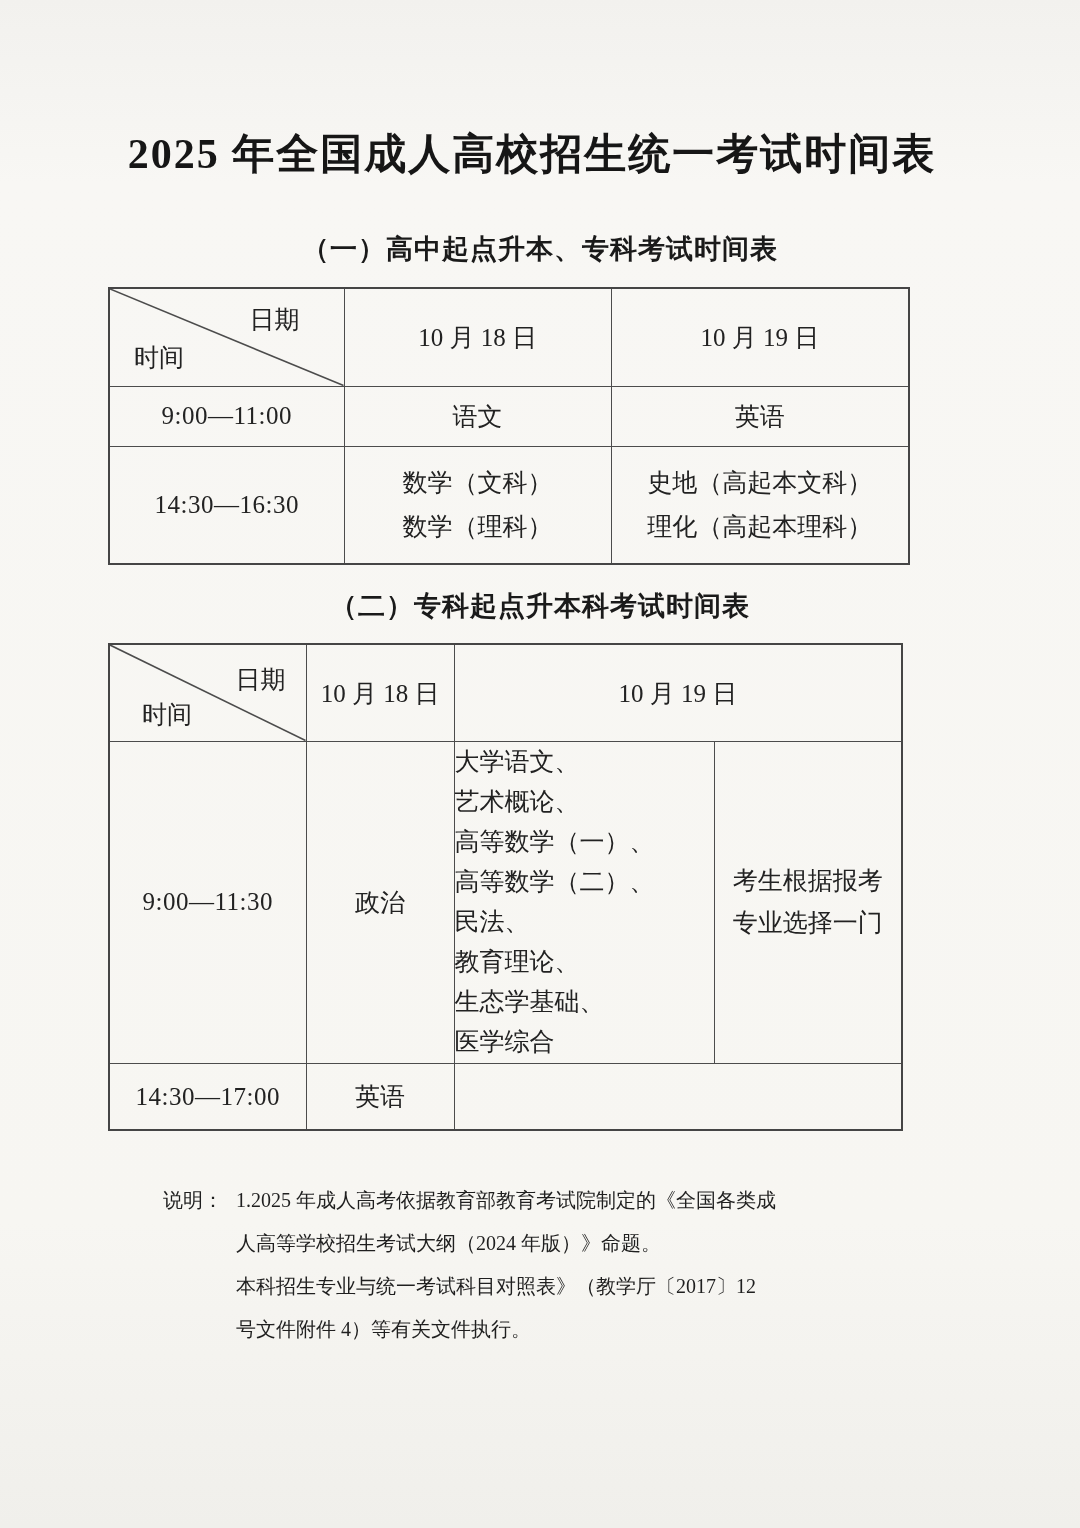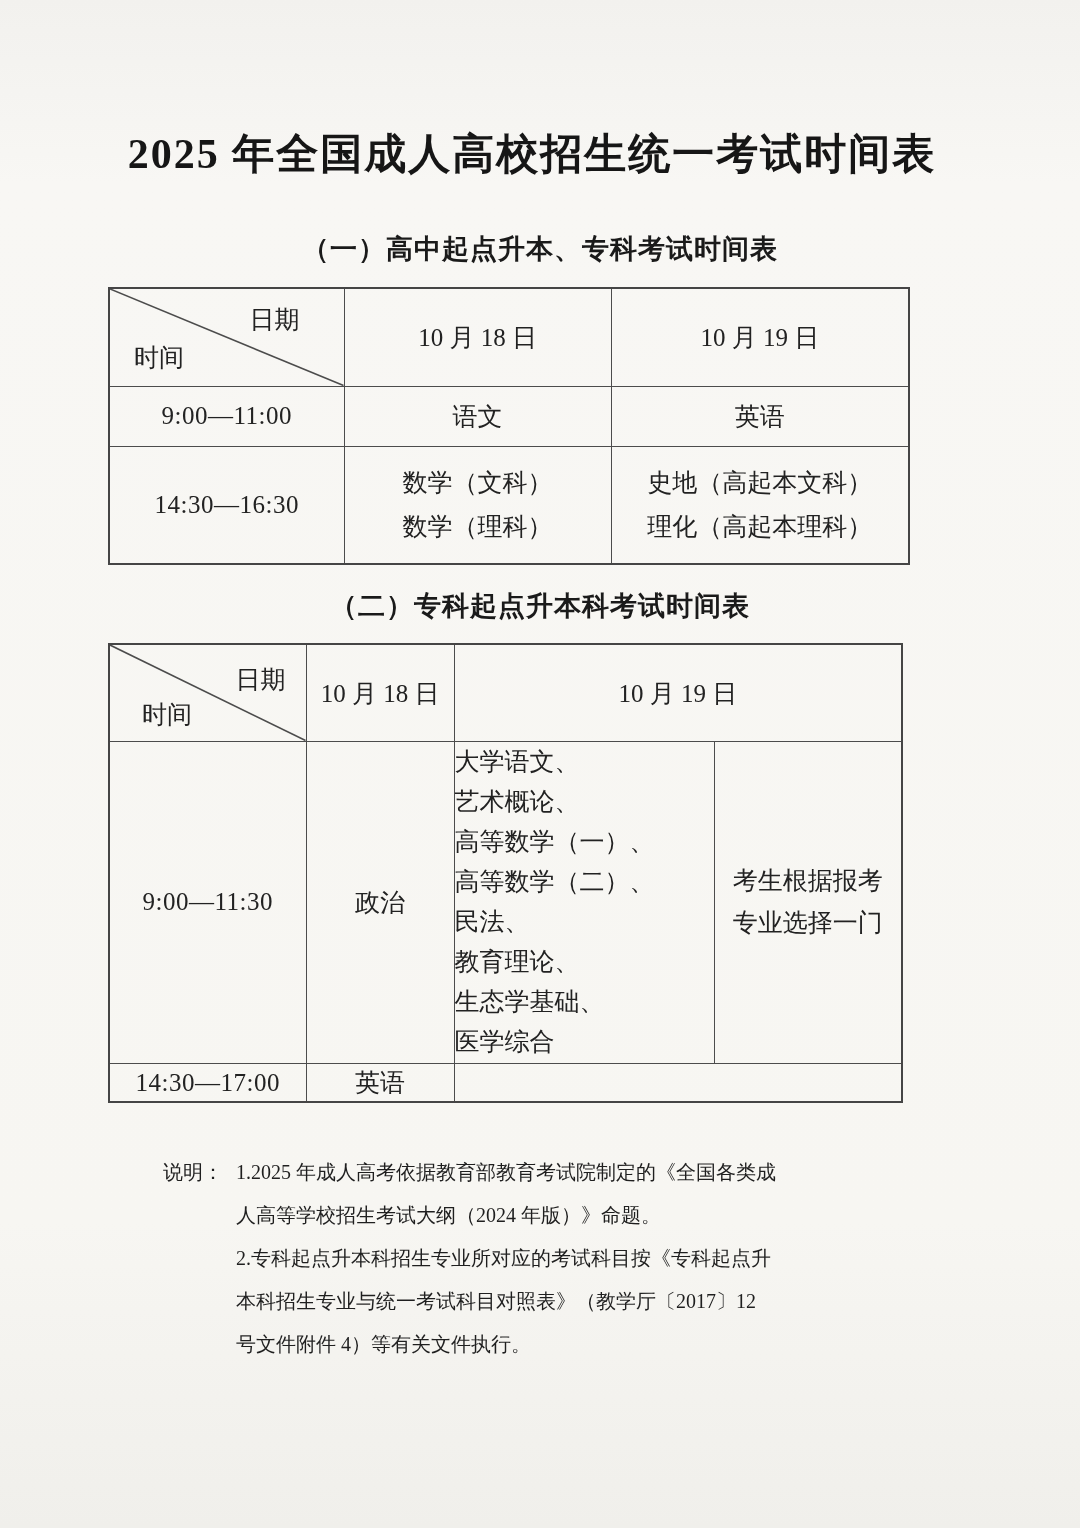--- a/index.html
+++ b/index.html
@@ -65,21 +65,21 @@
   .t2 td.corner .lbl-date { top: 18px; right: 20px; }
   .t2 td.corner .lbl-time { bottom: 10px; left: 32px; }
 
   .t1 tr.hdr   { height: 98px; }
   .t1 tr.row-a { height: 60px; }
   .t1 tr.row-b { height: 118px; }
   .t1 .two-line { line-height: 44px; }
 
   .t2 tr.hdr   { height: 97px; }
   .t2 tr.row-a { height: 322px; }
-  .t2 tr.row-b { height: 39px; }
+  .t2 tr.row-b { height: 67px; }
   .t2 td.subjects {
     text-align: left;
     line-height: 40px;
     font-size: 25px;
   }
   .t2 td.choice-note { line-height: 42px; }
 
   .time-cell { font-size: 24px; letter-spacing: 0.5px; }
 
   .notes {
@@ -184,19 +184,18 @@
         <td colspan="2"></td>
       </tr>
     </tbody>
   </table>
 
   <div class="notes">
     <div class="notes-label">说明：</div>
     <div class="notes-content">
       <div class="note-line">1.2025 年成人高考依据教育部教育考试院制定的《全国各类成</div>
       <div class="note-line">人高等学校招生考试大纲（2024 年版）》命题。</div>
-      <div class="note-line">2.专科起点升本科招生专业所对应的考试科目按《专科起点升</div>
       <div class="note-line">本科招生专业与统一考试科目对照表》（教学厅〔2017〕12</div>
       <div class="note-line">号文件附件 4）等有关文件执行。</div>
     </div>
   </div>
 
 </div>
 
 </body></html>

